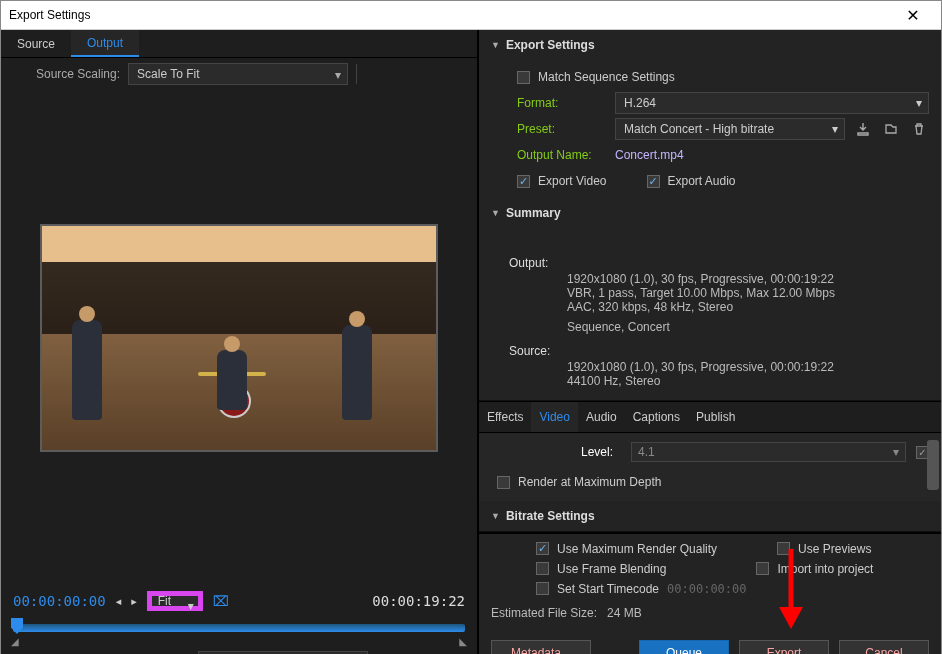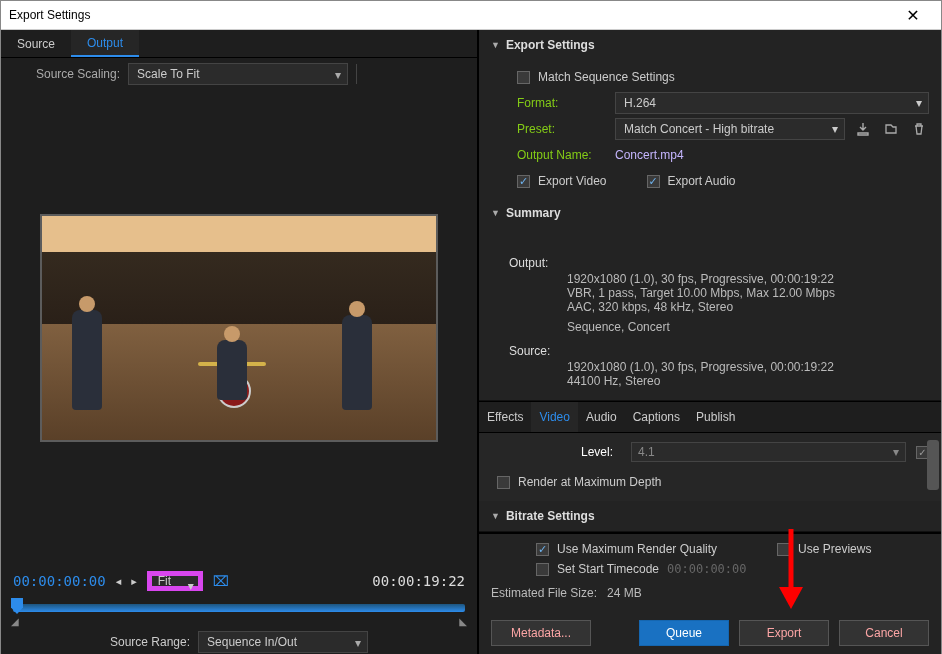--- a/index.html
+++ b/index.html
@@ -91,21 +91,21 @@
 
 .video-settings { padding: 6px 12px; background:#262626; }
 .level-row { display:flex; align-items:center; gap:10px; height:26px; padding-left: 90px;}
 .level-lbl { width:40px; text-align:left; color:#ffffff;}
 .level-sel { flex:1; background:#2b2b2b; border:1px solid #444; height:20px; color:#888; padding:0 6px; display:flex; align-items:center; position:relative;}
 .level-sel .caret { position:absolute; right:6px; top:2px;}
 .side-chk { width:13px; height:13px; background:#3a3a3a; border:1px solid #666; display:flex; align-items:center; justify-content:center; cursor:pointer;}
 .side-chk::after{content:"✓"; color:#999; font-size:10px;}
 
 .lower-checks { padding: 8px 12px; display:flex; flex-direction:column; gap:6px; border-top:2px solid #000;}
-.check-line { display:flex; align-items:flex-end; gap:8px;padding-left:45px; }
+.check-line { display:flex; align-items:flex-start; gap:8px;padding-left:45px; }
 .check-line .gap { width: 44px; }
 .est-line { padding: 4px 0; color:#bbb;}
 .tc-dim { color:#666; font-family:monospace; }
 
 .buttons-row { display:flex; gap:10px; padding: 8px 12px 12px; align-items:center; }
 .btn { height: 26px; padding: 0 18px; background:#333; border:1px solid #555; color:#fca5a5; display:flex; align-items:center; justify-content:center; cursor:pointer; min-width:90px;}
 .btn.primary { background:#1971c2; border-color:#1566b0; color:#fff; }
 .btn.meta { min-width: 100px; }
 
 
@@ -294,20 +294,27 @@
       <div class="lower-checks">
         <div class="check-line">
           <span class="chk on"></span>
           <span>Use Maximum Render Quality</span>
           <span class="gap"></span>
           <span class="chk"></span>
           <span>Use Previews</span>
         </div>
         <div class="check-line">
           <span class="chk"></span>
+          <span>Use Frame Blending</span>
+          <span style="width:74px"></span>
+          <span class="chk"></span>
+          <span>Import into project</span>
+        </div>
+        <div class="check-line">
+          <span class="chk"></span>
           <span>Set Start Timecode</span>
           <span class="tc-dim">00:00:00:00</span>
         </div>
         <div class="est-line">
           <span>Estimated File Size:</span>
           &nbsp;
           <span>24 MB</span>
         </div>
       </div>
 

